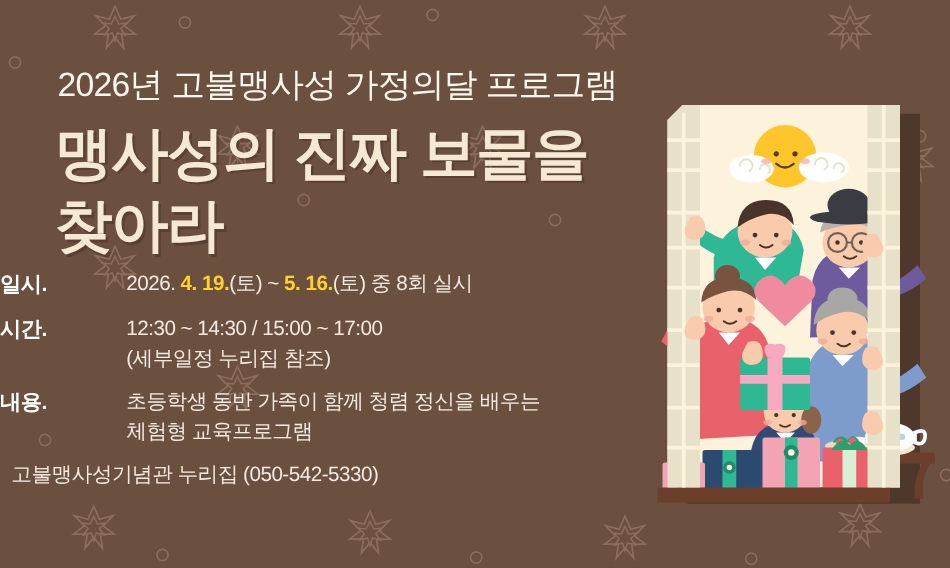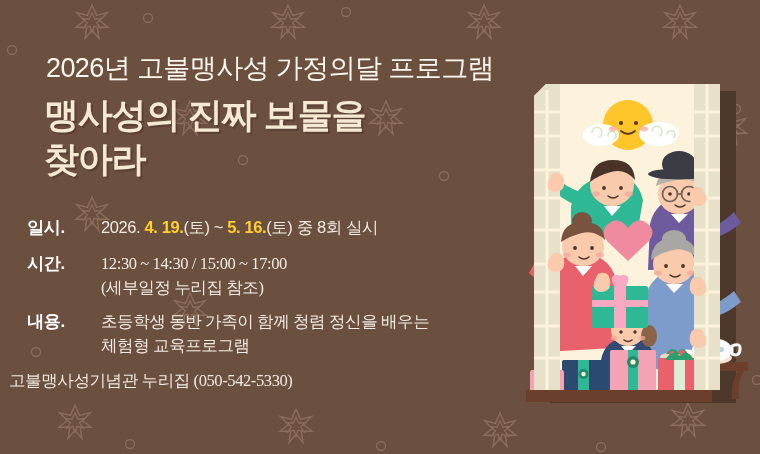--- a/index.html
+++ b/index.html
@@ -36,21 +36,21 @@
     font-size:27px;
     font-weight:400;
     color:#FBF6EE;
     letter-spacing:-0.6px;
     white-space:nowrap;
   }
 
   .headline {
     position:absolute;
     left:44px; top:93px;
-    font-size:35px;
+    font-size:46px;
     font-weight:bold;
     color:#F5E9D2;
     line-height:1.27;
     letter-spacing:-1.2px;
     text-shadow:2px 2px 0 rgba(60,38,28,0.35);
     white-space:nowrap;
   }
 
   
   #info-list {
@@ -59,41 +59,41 @@
     width:516px;
   }
   .info-row {
     display:flex;
     align-items:flex-start;
     margin-bottom:11px;
   }
   .info-label {
     width:92px;
     flex:0 0 92px;
-    text-align:center;
+    text-align:left;
     padding-right:0;
     font-size:17px;
     font-weight:bold;
     color:#FFFFFF;
     line-height:1.45;
     letter-spacing:-0.4px;
   }
   .info-value {
     padding-left:9px;
     font-size:16.5px;
     color:#F2EAE2;
     line-height:1.45;
     letter-spacing:-0.4px;
     white-space:nowrap;
   }
   .info-value .hl {
     color:#FFD12E;
     font-weight:bold;
   }
-  .info-value .sub-line { display:block;font-family:Liberation Serif, serif; }
+  .info-value .sub-line { display:block; }
 </style>
 </head>
 <body>
 
 <svg id="bg-pattern" width="760" height="454" viewBox="0 0 760 454">
   <defs>
     <g id="star-motif">
       <path d="M0,-17 L4.6,-6.6 L15.5,-9.5 L7.6,-1.3 L16.2,5.2 L5.3,5.2 L6.9,16.5 L0,8.1 L-6.9,16.5 L-5.3,5.2 L-16.2,5.2 L-7.6,-1.3 L-15.5,-9.5 L-4.6,-6.6 Z" fill="none" stroke="#8A6D5A" stroke-width="1.4"></path>
       <path d="M0,-9 L3,-2.8 L9.3,-3.5 L4.6,0.8 L8.2,6 L2,4.3 L0,10.5 L-2,4.3 L-8.2,6 L-4.6,0.8 L-9.3,-3.5 L-3,-2.8 Z" fill="none" stroke="#8A6D5A" stroke-width="1.3"></path>
     </g>

